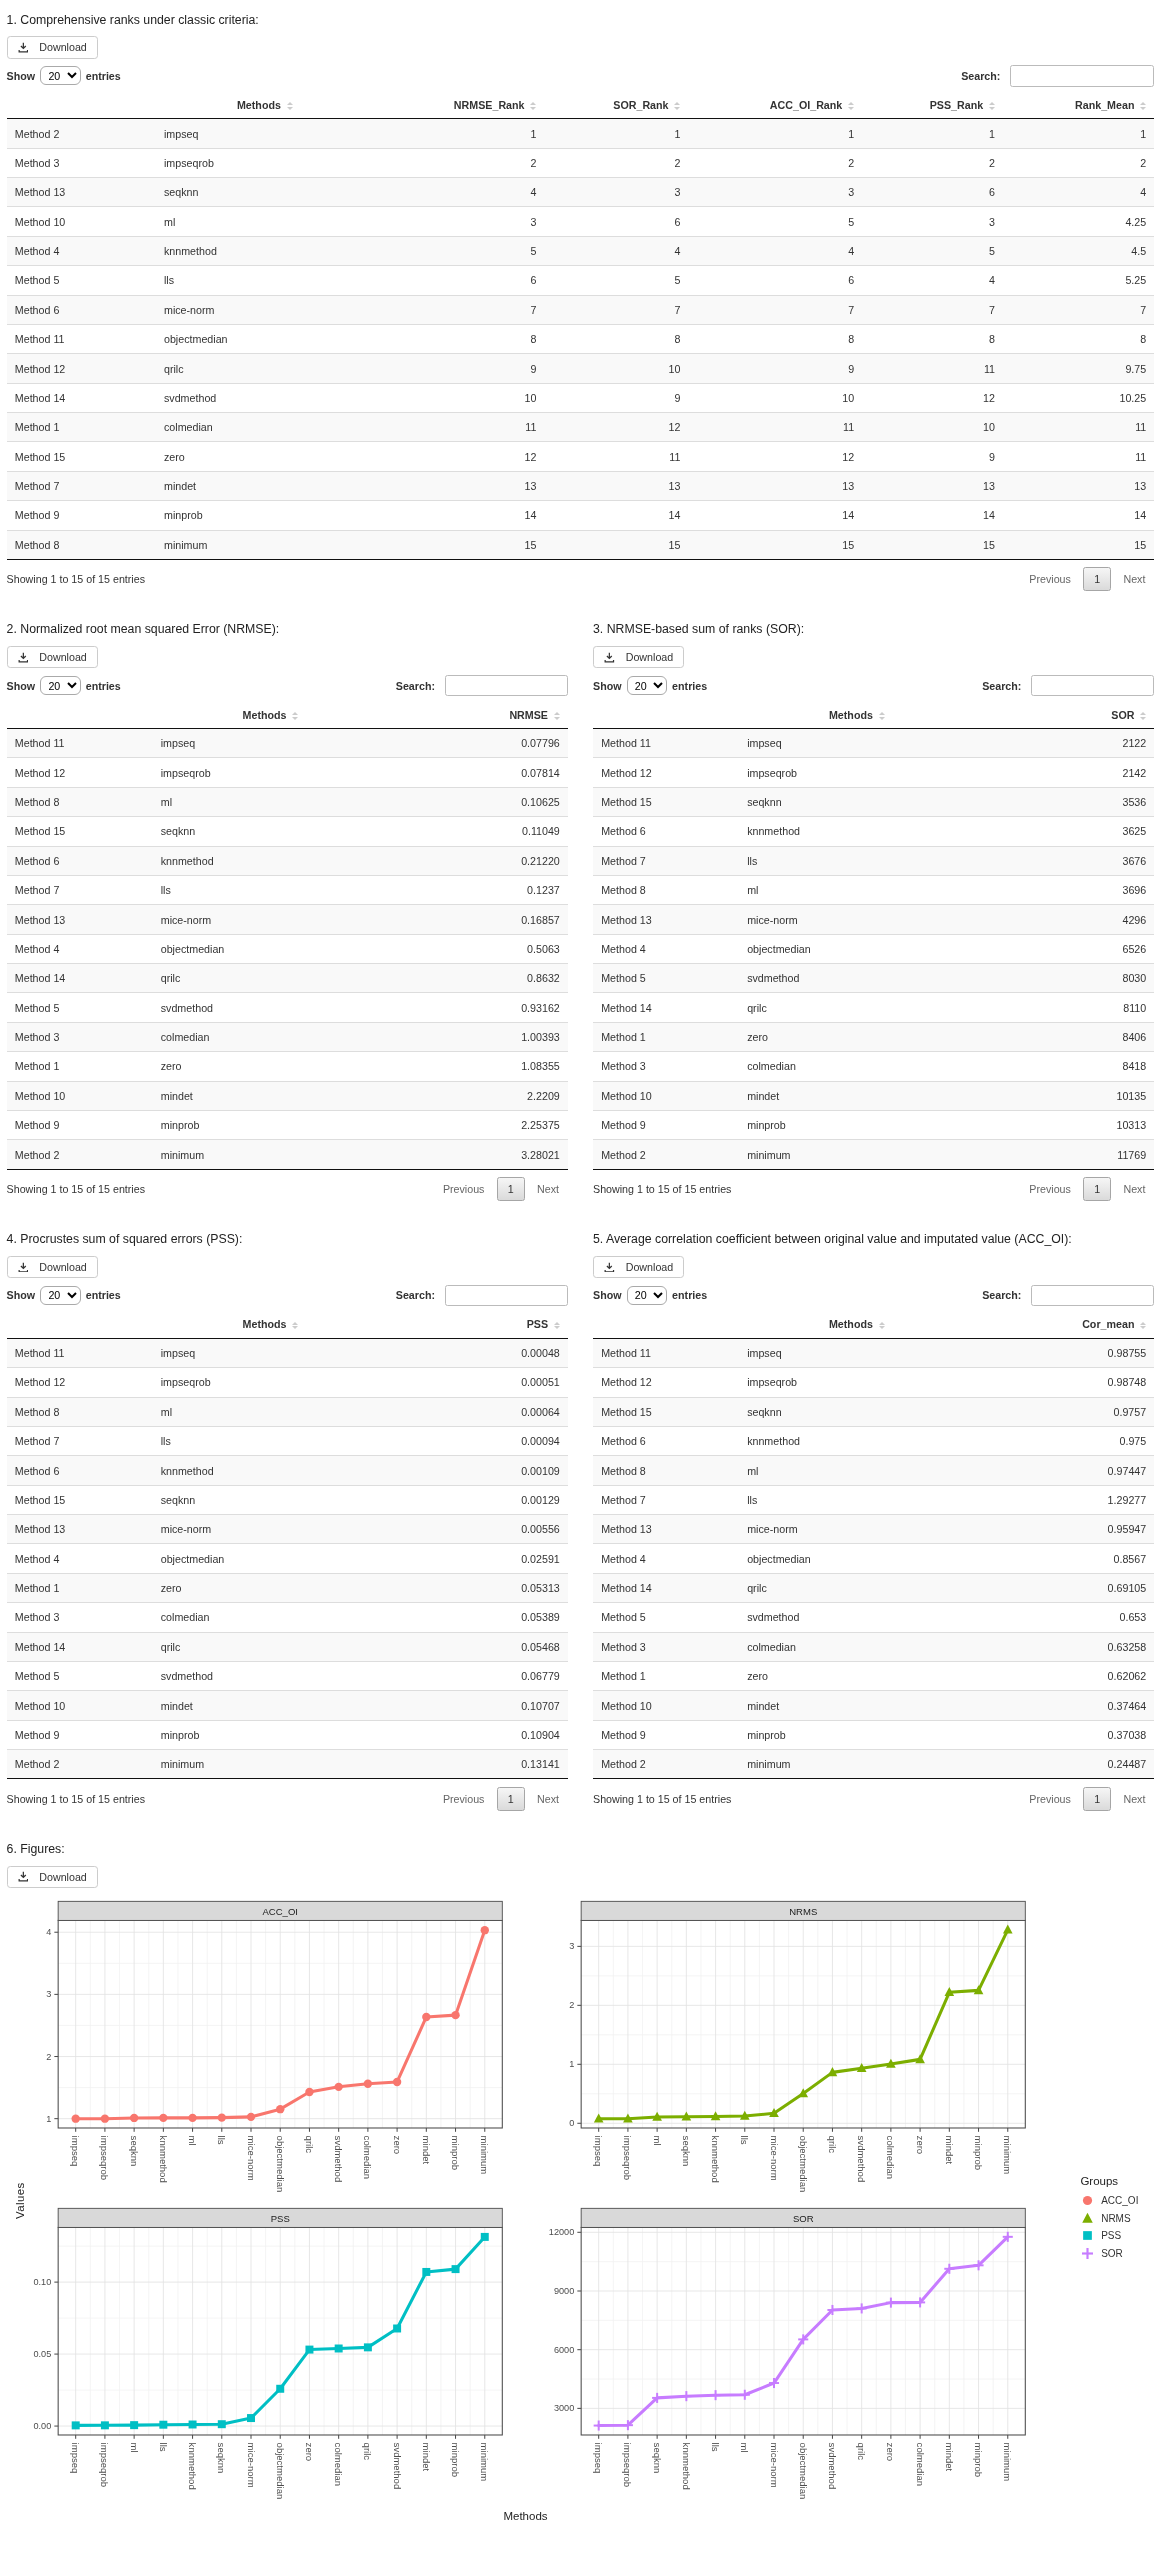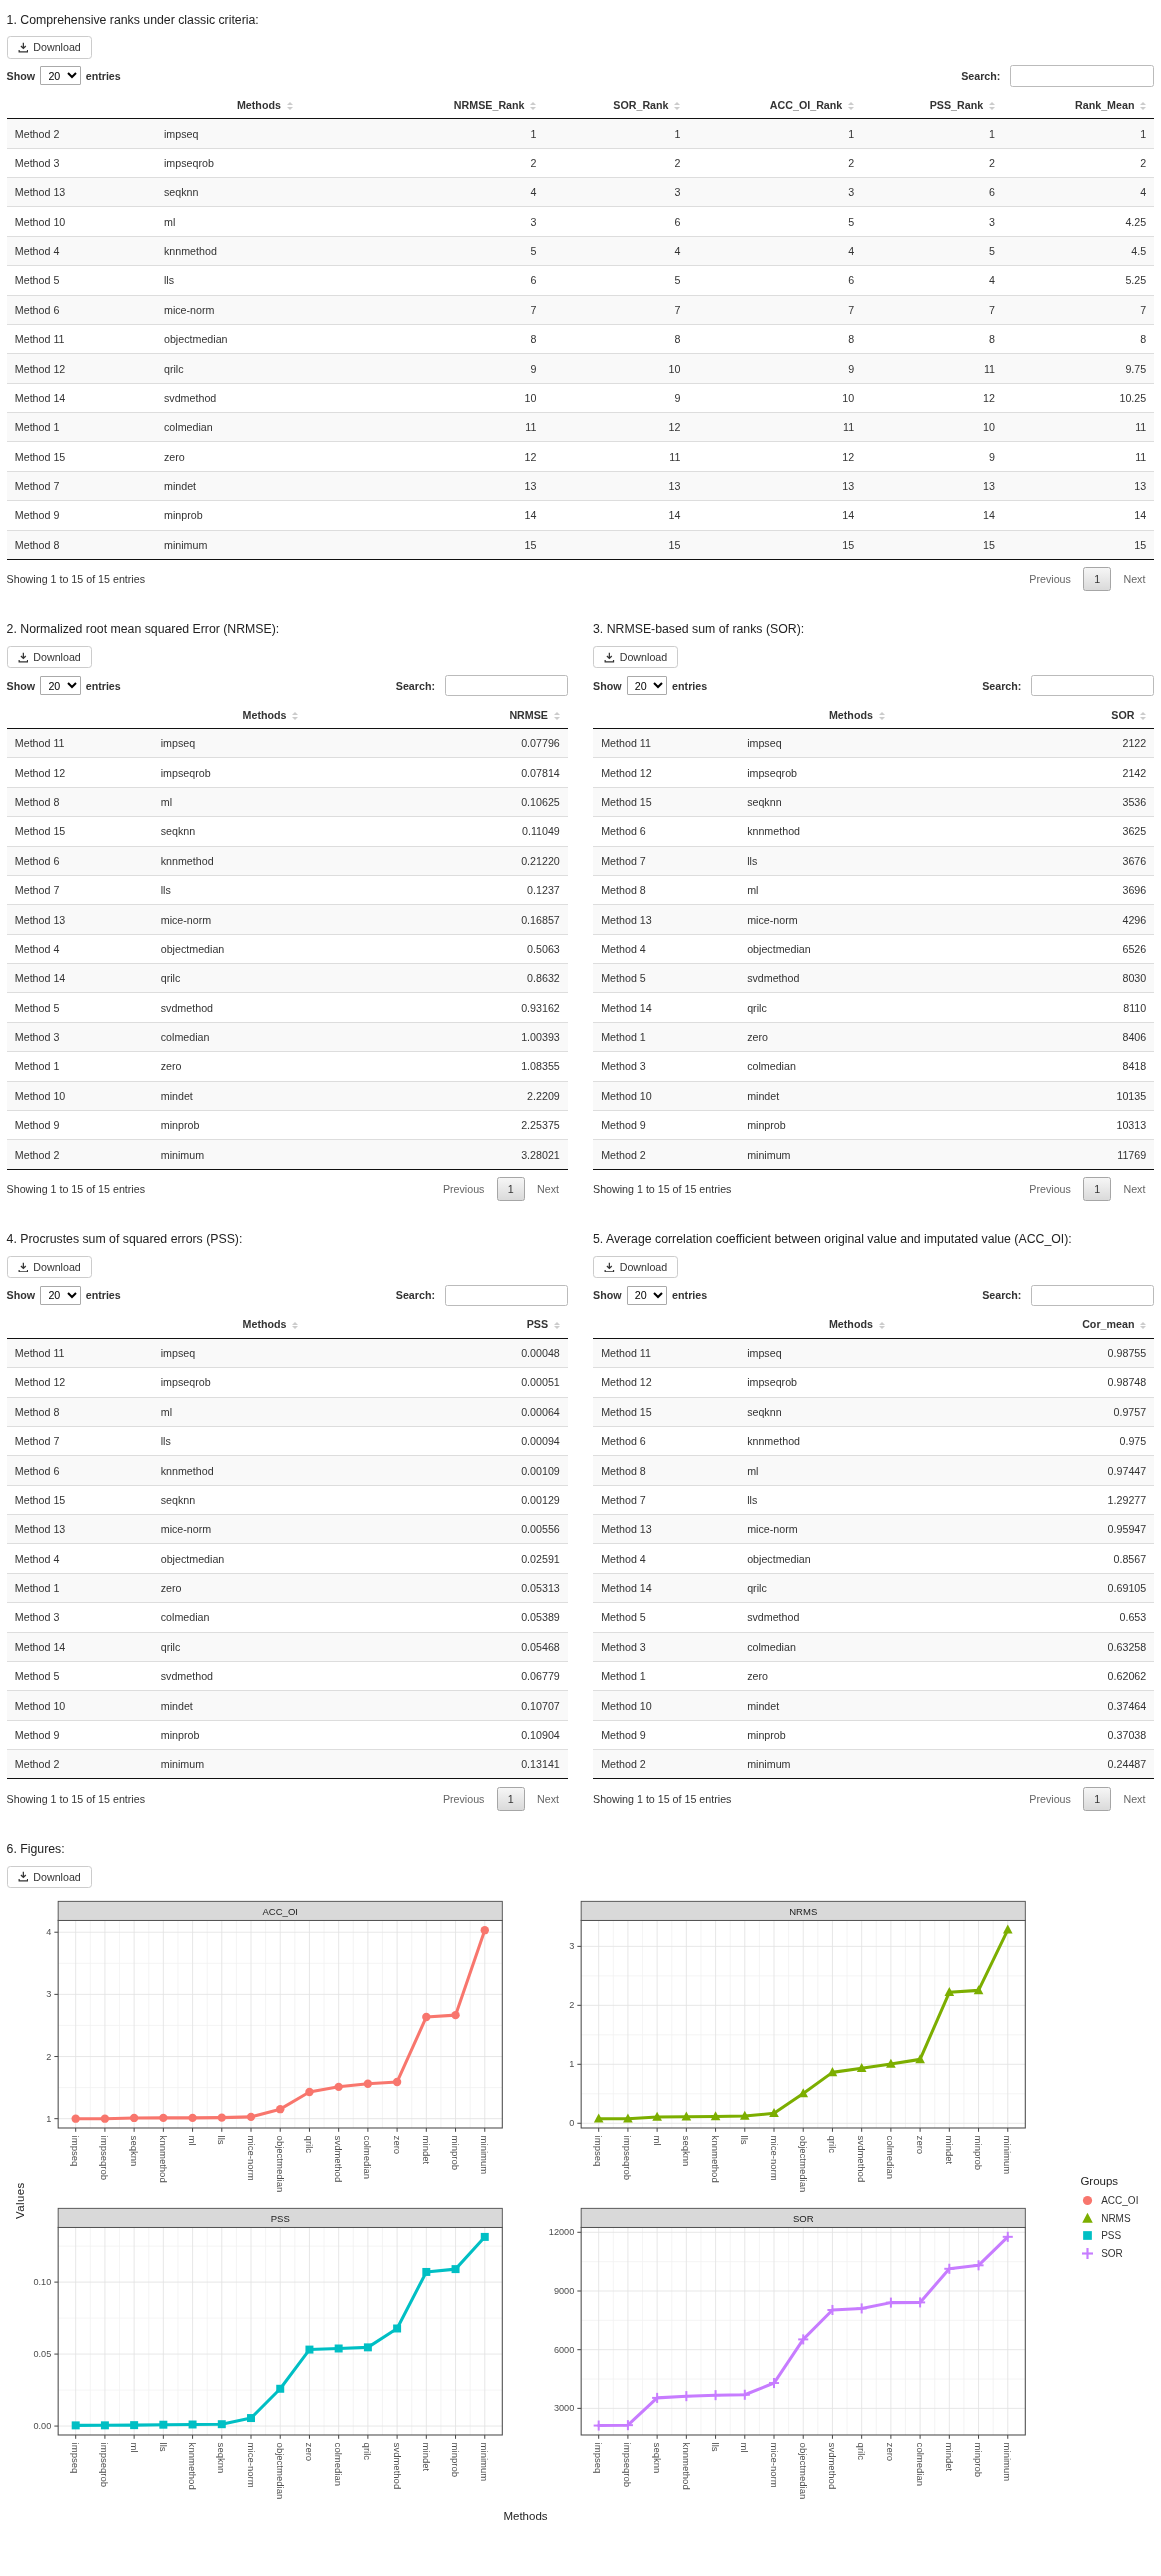--- a/index.html
+++ b/index.html
@@ -6,31 +6,31 @@
   body {
     font-family: "Liberation Sans", sans-serif;
     background: #fff;
     color: #333;
     width: 1161px;
     padding: 6.6px 6.6px 0 6.6px;
     font-size: 10.7px;
   }
   .sec-title { font-size: 12.3px; font-weight: 400; color: #222; margin: 5px 0 8.2px 0; line-height: 1.35; }
   .btn-dl {
-    display: inline-flex; align-items: center; gap: 5px;
+    display: inline-flex; align-items: center; gap: 11px;
     background: #fff; border: 0.8px solid #ccc; border-radius: 3.3px;
     padding: 4.1px 10px; font-size: 10.7px; color: #333; cursor: pointer;
     font-family: "Liberation Sans", sans-serif;
     text-align: right;
   }
   .dl-ico { display: inline-block; }
   .dt-top { display: flex; justify-content: space-between; align-items: center; margin: 6.6px 0 5px 0; }
   .dt-length { font-weight: 700; color: #333; display: flex; align-items: center; gap: 5px; }
   .dt-length select {
-    font-size: 10.7px; padding: 1.6px 3.3px; border: 0.8px solid #aaa; border-radius: 1px; background: #fff;
+    font-size: 10.7px; padding: 1.6px 3.3px; border: 0.8px solid #aaa; border-radius: 6px; background: #fff;
     font-family: "Liberation Sans", sans-serif;
   }
   .dt-search { font-weight: 700; color: #333; display: flex; align-items: center; gap: 10px; }
   .dt-search input {
     width: 144px; height: 21.4px; border: 0.8px solid #bbb; border-radius: 2.5px; padding: 1.6px 5px;
     font-family: "Liberation Sans", sans-serif; font-size: 10.7px;
   }
   table.dt { width: 100%; border-collapse: collapse; border-bottom: 0.8px solid #111; }
   table.dt th {
     font-weight: 700; font-size: 10.7px; color: #333; padding: 7.4px 8.2px;

